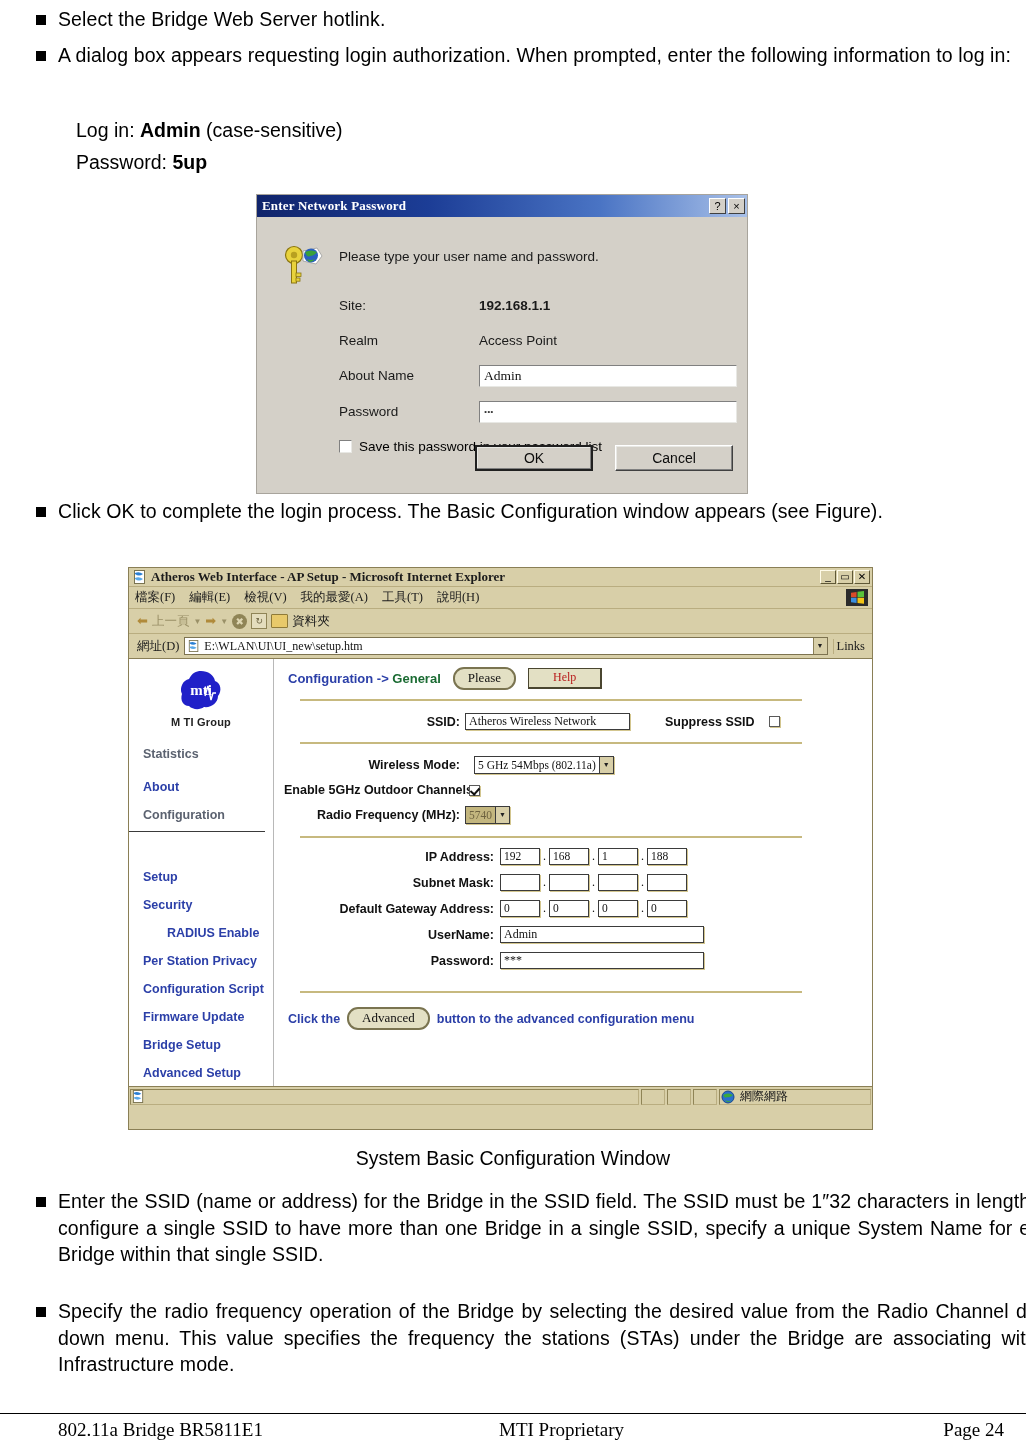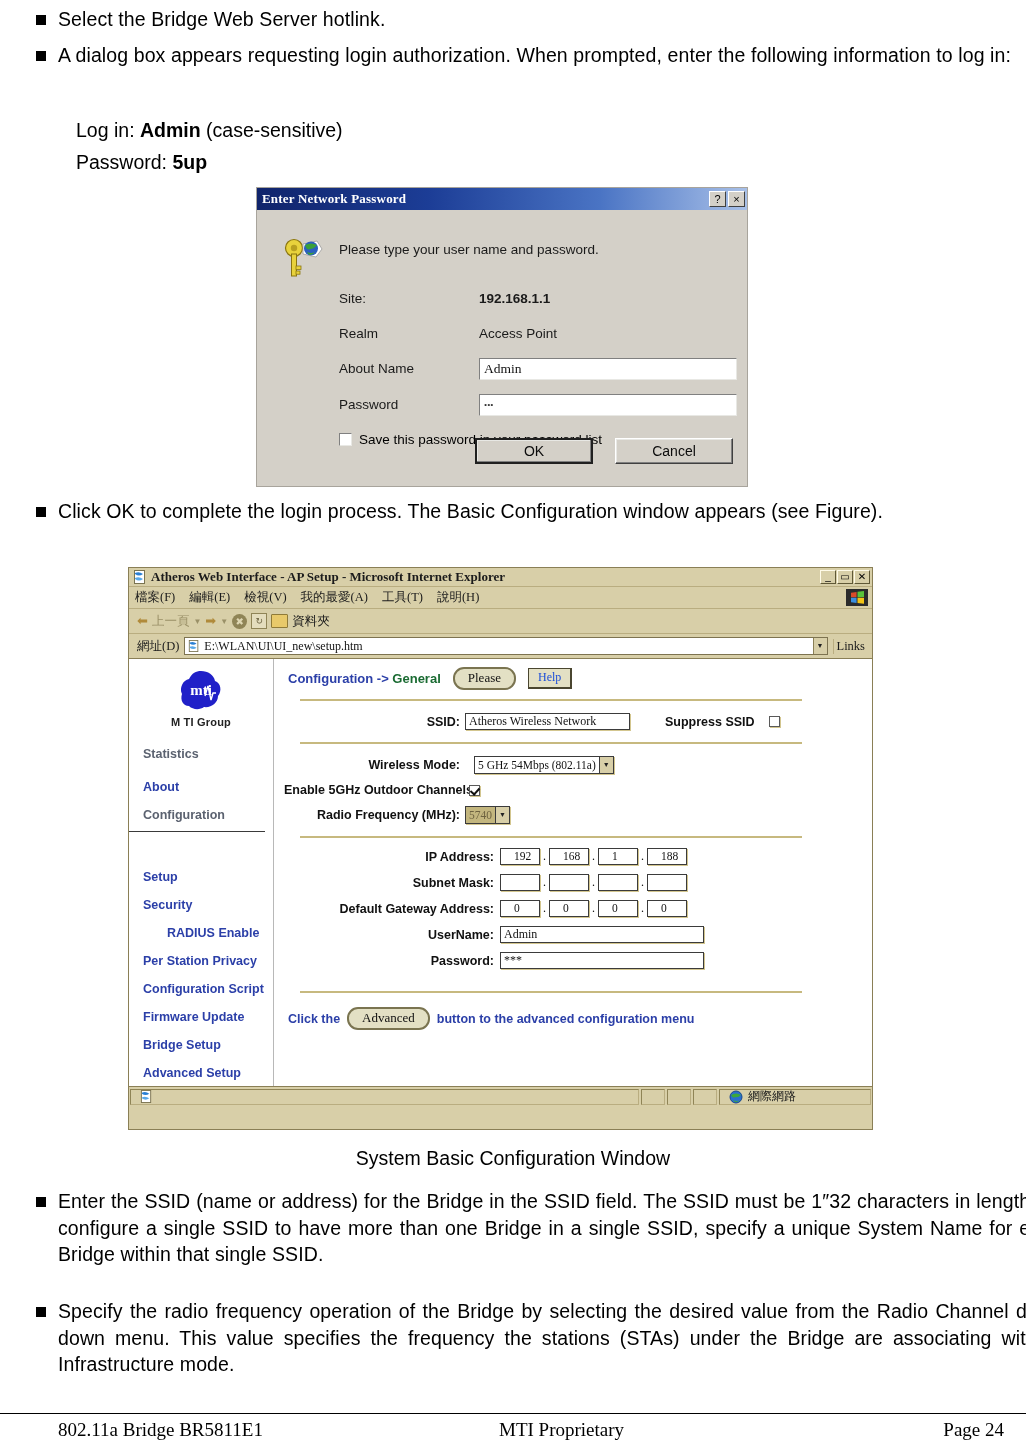--- a/index.html
+++ b/index.html
@@ -62,21 +62,21 @@
     text-align: center;
     font-size: 19.5px;
     line-height: 26px;
     width: 1026px;
   }
 
   
   .win-dialog {
     position: absolute;
     left: 256px;
-    top: 187px;
+    top: 194px;
     width: 492px;
     height: 300px;
     background: #4c1d95;
     border: 1px solid #a8a49c;
     box-sizing: border-box;
   }
   .wd-titlebar {
     height: 22px;
     background: linear-gradient(to right, #10246b 0%, #1c3d96 35%, #4a74c4 70%, #a8c0e8 100%);
     display: flex;
@@ -389,22 +389,22 @@
     padding: 1px 13px 2px;
     color: #111;
     white-space: nowrap;
   }
   .btn-help {
     background: #e3e0c4;
     border: 1px solid #4a4630;
     border-right-width: 2px;
     border-bottom-width: 2px;
     font-size: 12px;
-    padding: 1px 9px 2px;
-    color: #1d4ed8;
+    padding: 1px 24px 2px;
+    color: #b91c1c;
     font-family: "Liberation Serif", serif;
   }
   .hr-gold {
     border-top: 2px solid #c7b97f;
     margin: 9px 70px 0 16px;
   }
   .form-row {
     display: flex;
     align-items: center;
     margin-top: 9px;
@@ -477,21 +477,21 @@
     color: #222;
   }
   .oct {
     width: 40px; height: 17px;
     background: #fff;
     border: 1px solid #3b3b3b;
     box-shadow: 1px 1px 0 #d3c68f;
     box-sizing: border-box;
     font-size: 11.5px;
     line-height: 15px;
-    padding-left: 13px;
+    padding-left: 3px;
     color: #111;
     font-family: "Liberation Serif", serif;
   }
   .dot { padding: 0 3px; font-size: 12px; color: #111; line-height: 17px; }
   .advanced-line {
     display: flex;
     align-items: center;
     gap: 7px;
     margin: 14px 0 0 4px;
     font-size: 12.5px;
@@ -513,21 +513,21 @@
   }
   .sb-pane {
     height: 16px;
     border: 1px solid #b9ad80;
     border-top-color: #8f8456;
     border-left-color: #8f8456;
     margin: 0 1px;
     box-sizing: border-box;
     display: flex;
     align-items: center;
-    padding-left: 9px;
+    padding-left: 1px;
   }
   .sb-main { flex: 1; }
   .sb-small { width: 24px; }
   .sb-zone { width: 152px; gap: 5px; }
   .sb-zone-text { font-size: 12px; color: #1b1b1b; font-family: "Liberation Serif", serif; }
 
   
   .page-footer {
     position: absolute;
     left: 0; bottom: 0;

